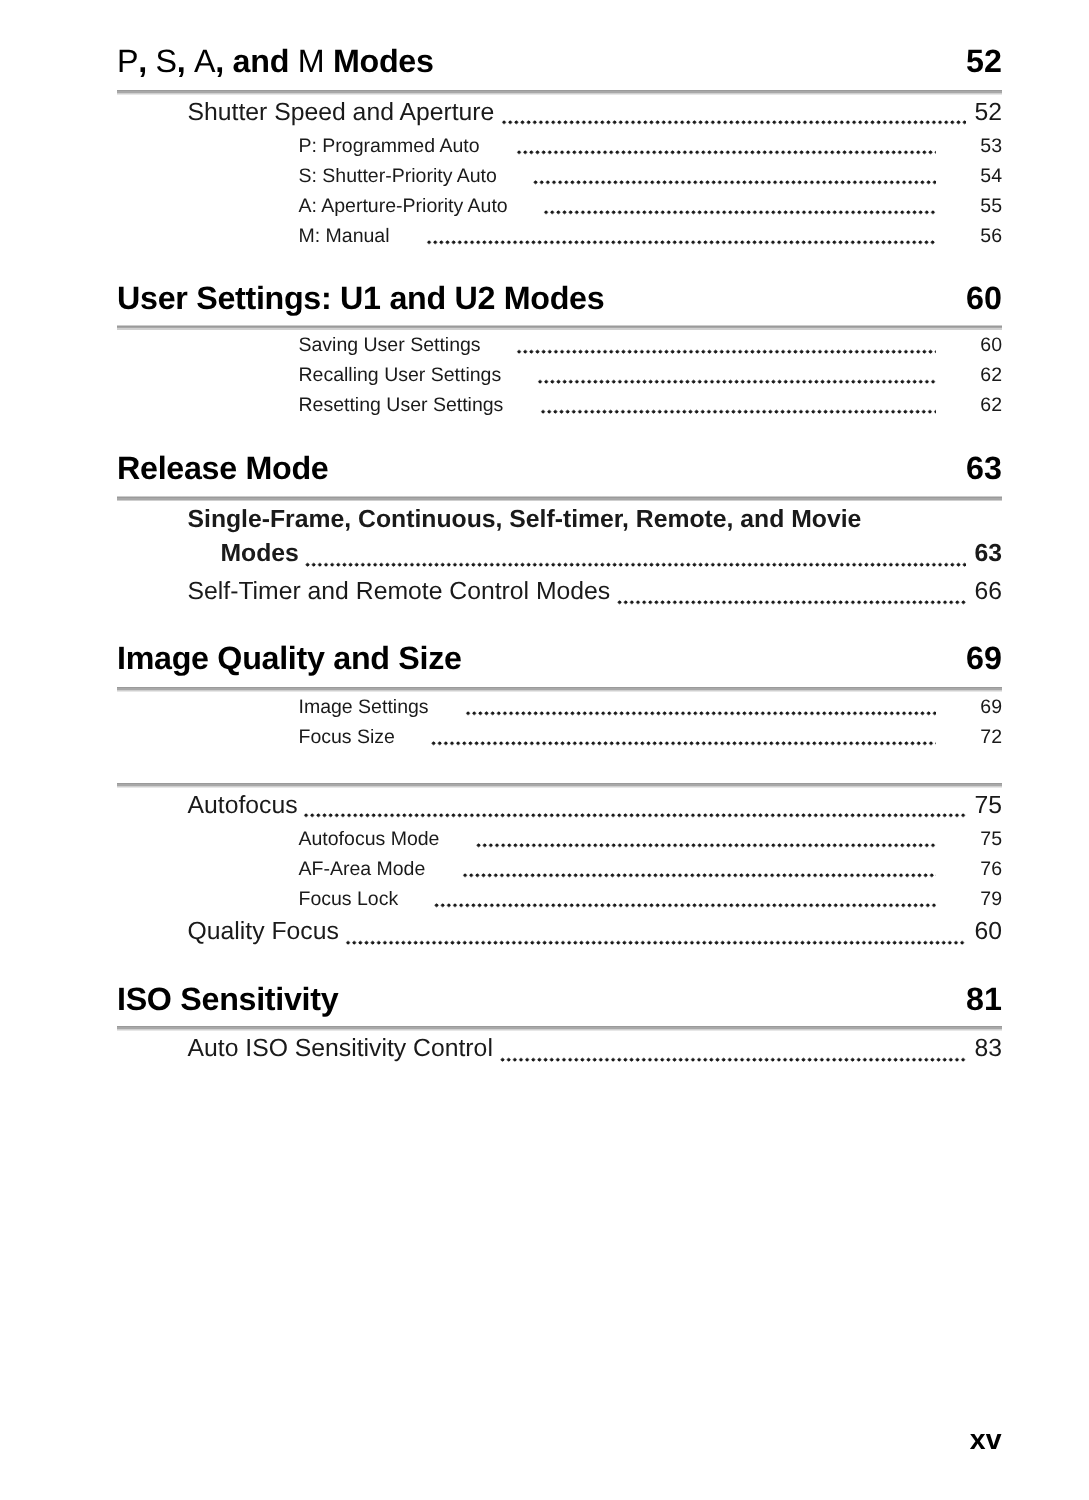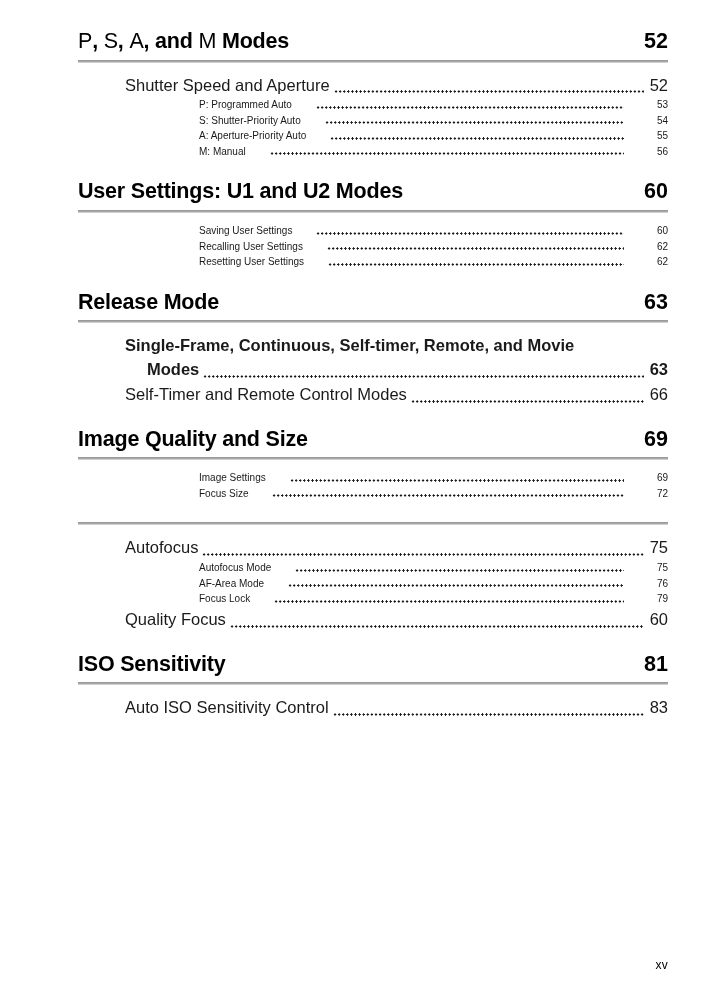--- a/index.html
+++ b/index.html
@@ -65,34 +65,34 @@
     margin-top: 7px;
     height: 3px;
     width: 100%;
     background: linear-gradient(to bottom,
                 #9a9a9a 0px, #9a9a9a 1px,
                 #a8a8a8 1px, #a8a8a8 2px,
                 #cfcfcf 2px, #cfcfcf 3px);
   }
 
   
-  .entries { margin-top: 11px; }
+  .entries { margin-top: 1px; }
 
   .entry {
     display: flex;
     align-items: flex-end;
     font-size: 16.5px;
     line-height: 1.45;
     color: #1a1a1a;
     margin-bottom: 1px;
   }
   .entry.lvl1 { padding-left: 47px; }   
   .entry.lvl2 {
     padding-left: 121px;                
-    font-size: 10px;
+    font-size: 13px;
     gap: 20px;
   }
 
   .entry-label {
     white-space: nowrap;
     flex: 0 0 auto;
   }
   
   .entry.wrap {
     display: block;
@@ -127,22 +127,22 @@
   }
 
   
   .section + .section { margin-top: 21px; }
 
   
   .folio {
     position: absolute;
     right: 58px;
     bottom: 28px;
-    font-size: 12px;
-    font-weight: 400;
+    font-size: 19px;
+    font-weight: 700;
     color: #000;
     letter-spacing: 0.2px;
   }
 </style>
 </head>
 <body>
 
 <div class="page">
   <div class="toc">
       <div class="section">

